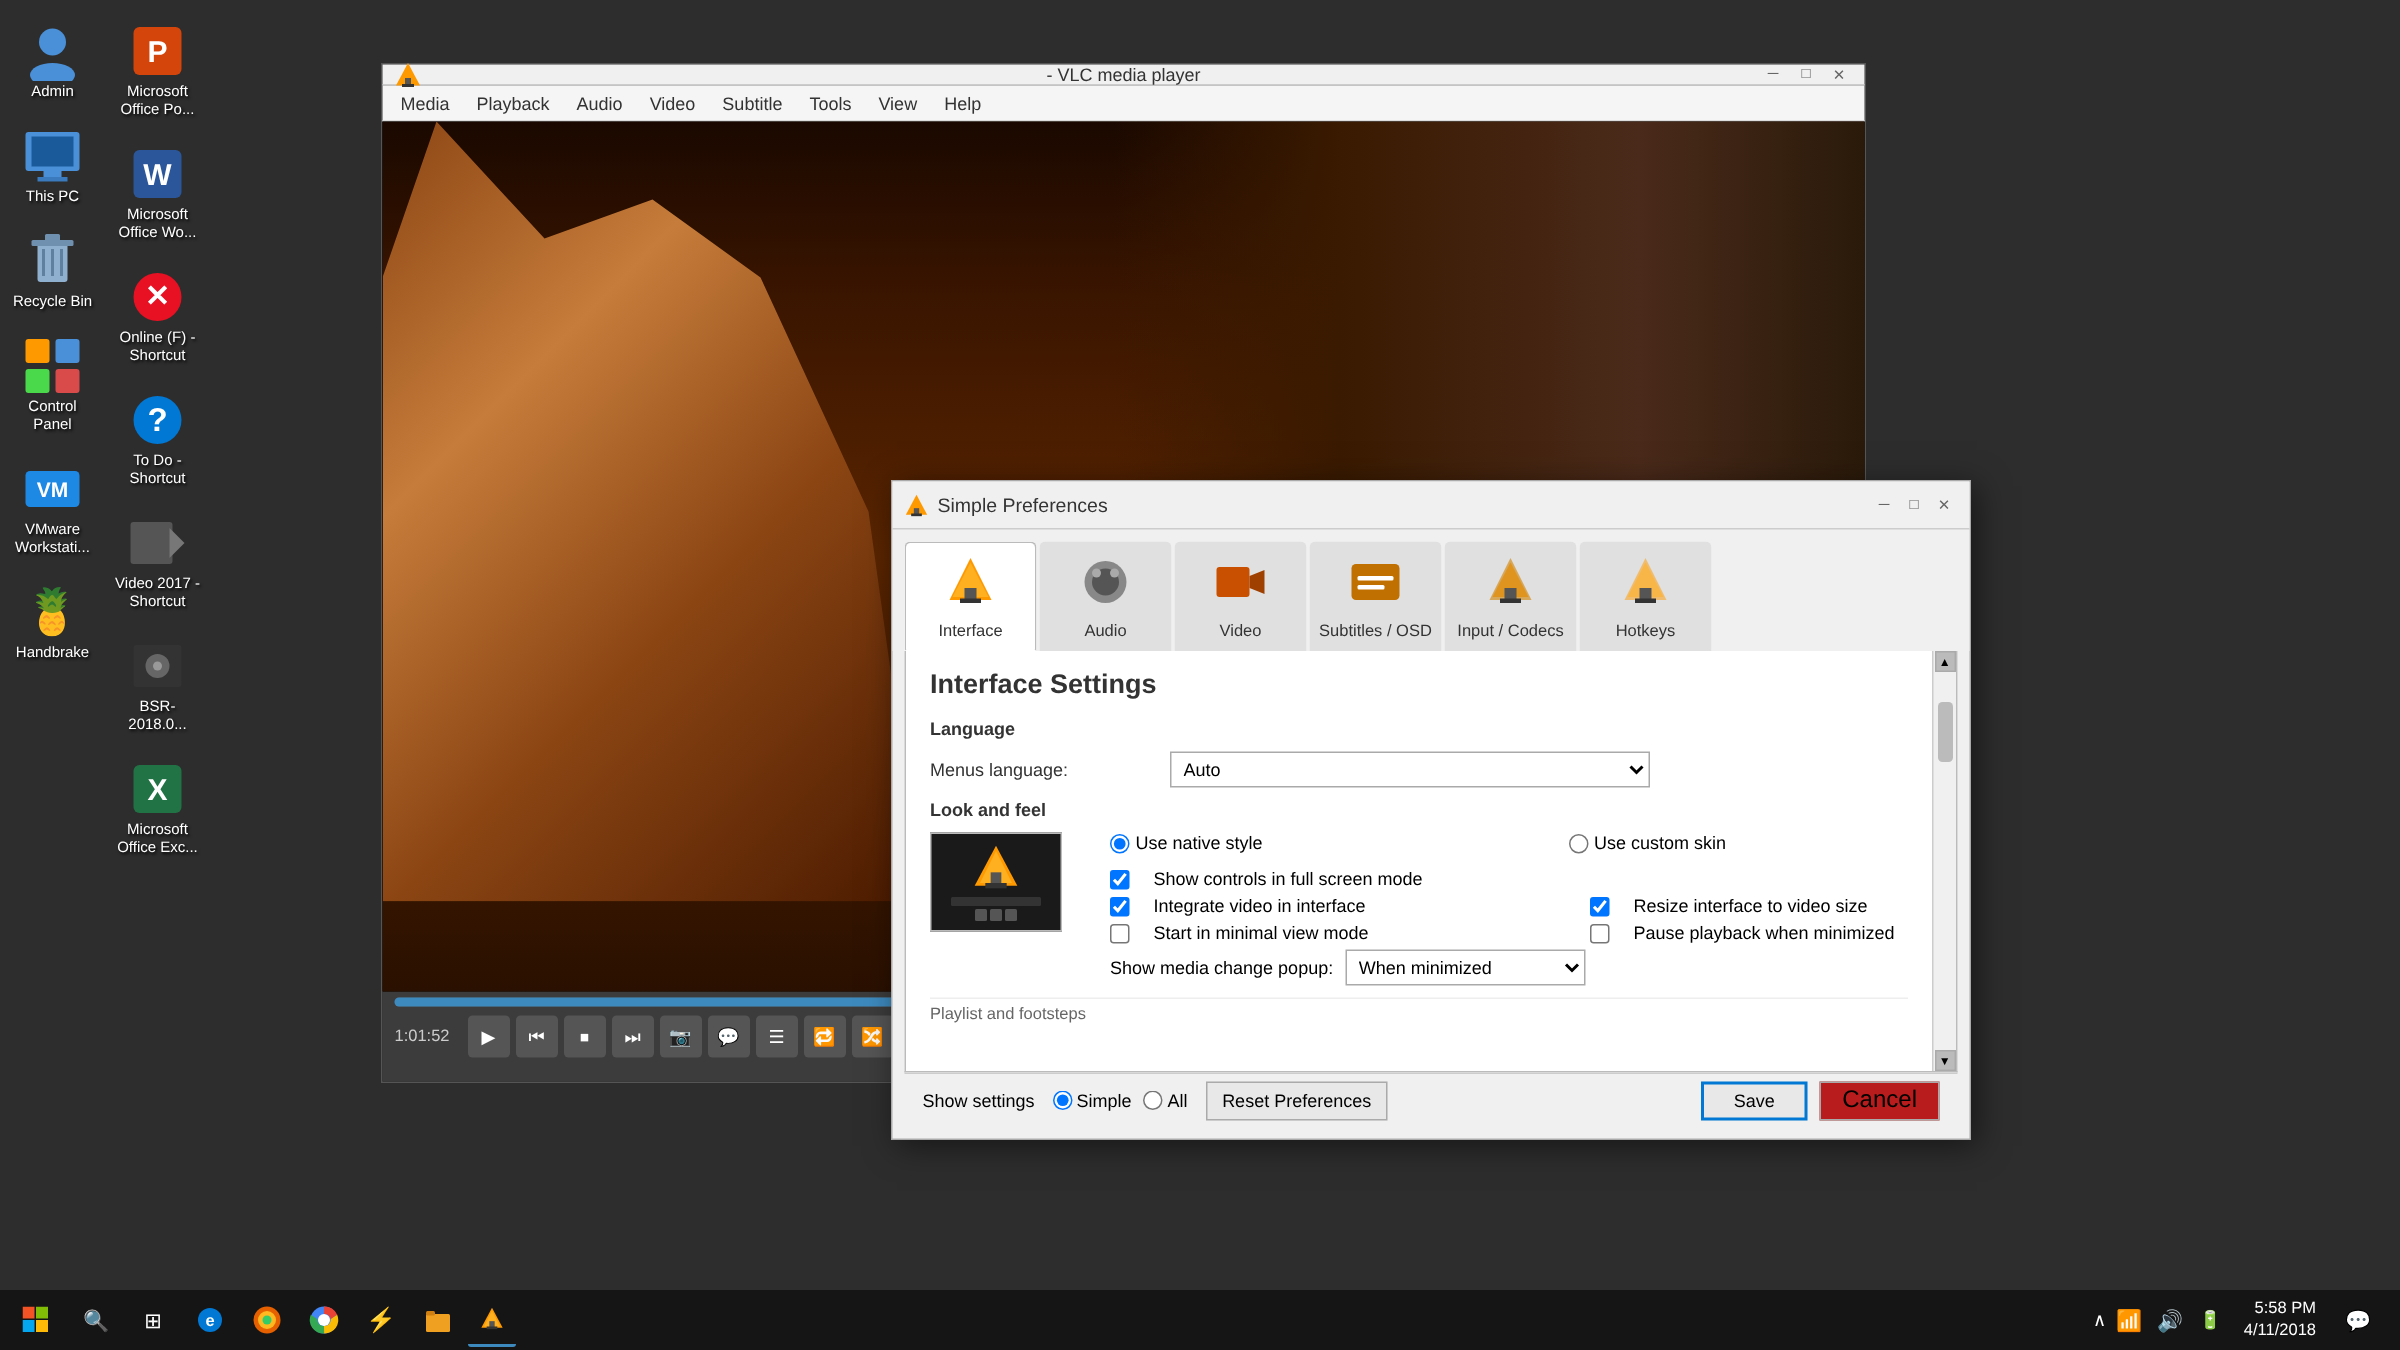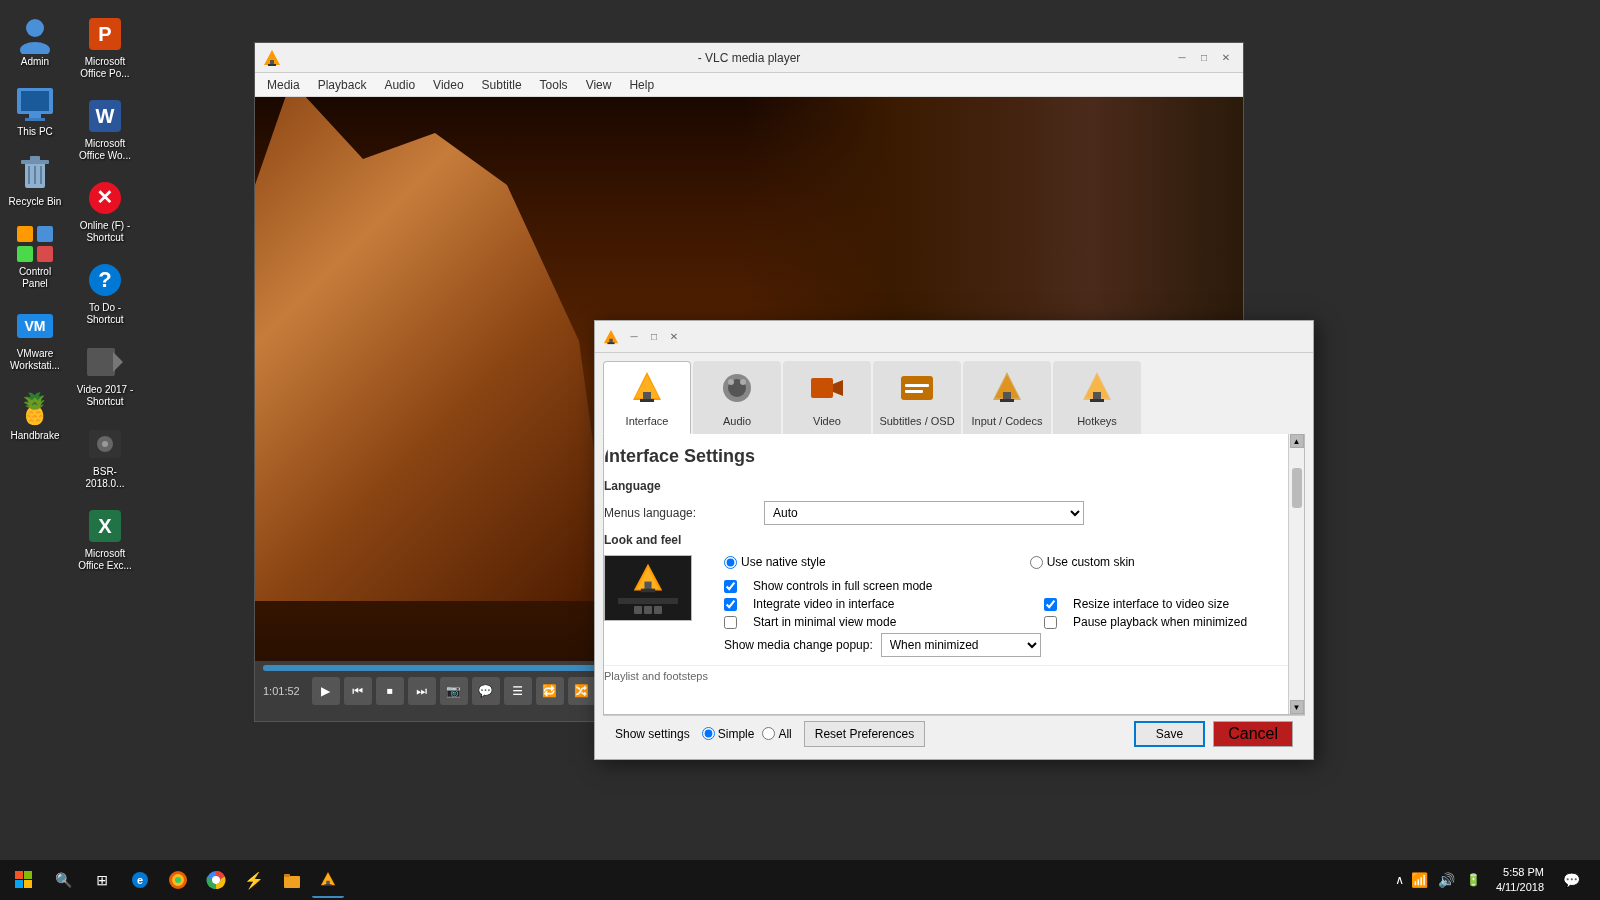--- a/index.html
+++ b/index.html
@@ -79,21 +79,21 @@
       top: 42px;
       left: 254px;
       width: 990px;
       height: 680px;
       background: #1a1a1a;
       border: 1px solid #555;
       display: flex;
       flex-direction: column;
     }
     .vlc-titlebar {
-      height: 30px;
+      height: 14px;
       background: #f0f0f0;
       display: flex;
       align-items: center;
       padding: 0 8px;
       border-bottom: 1px solid #ccc;
       position: relative;
     }
     .vlc-title {
       flex: 1;
       text-align: center;
@@ -287,21 +287,21 @@
       background: white;
       border: 1px solid #bbb;
       border-top: none;
       margin: 0 8px;
       overflow: hidden;
       display: flex;
       flex-direction: column;
     }
     .pref-content-inner {
       flex: 1;
-      padding: 12px 0;
+      padding: 12px 16px;
       overflow-y: auto;
       border-radius: 30px;
     }
     .pref-section-title {
       font-size: 18px;
       font-weight: bold;
       color: #333;
       margin-bottom: 12px;
     }
     .pref-group-label {
@@ -717,20 +717,21 @@
     </div>
   </div>
 
   <div class="preferences-dialog">
     <div class="pref-titlebar">
       <svg width="16" height="16" viewBox="0 0 18 18" style="margin-right:6px">
         <polygon points="9,1 17,16 1,16" fill="#f90"></polygon>
         <rect x="7" y="11" width="4" height="5" fill="#555"></rect>
         <rect x="5" y="15" width="8" height="2" fill="#333"></rect>
       </svg>
+      <span class="pref-title-text">Simple Preferences</span>
       <div class="pref-titlebar-btns">
         <div class="win-btn">─</div>
         <div class="win-btn">□</div>
         <div class="win-btn close">✕</div>
       </div>
     </div>
 
     <div class="pref-tabs">
 
       <div class="pref-tab active">

